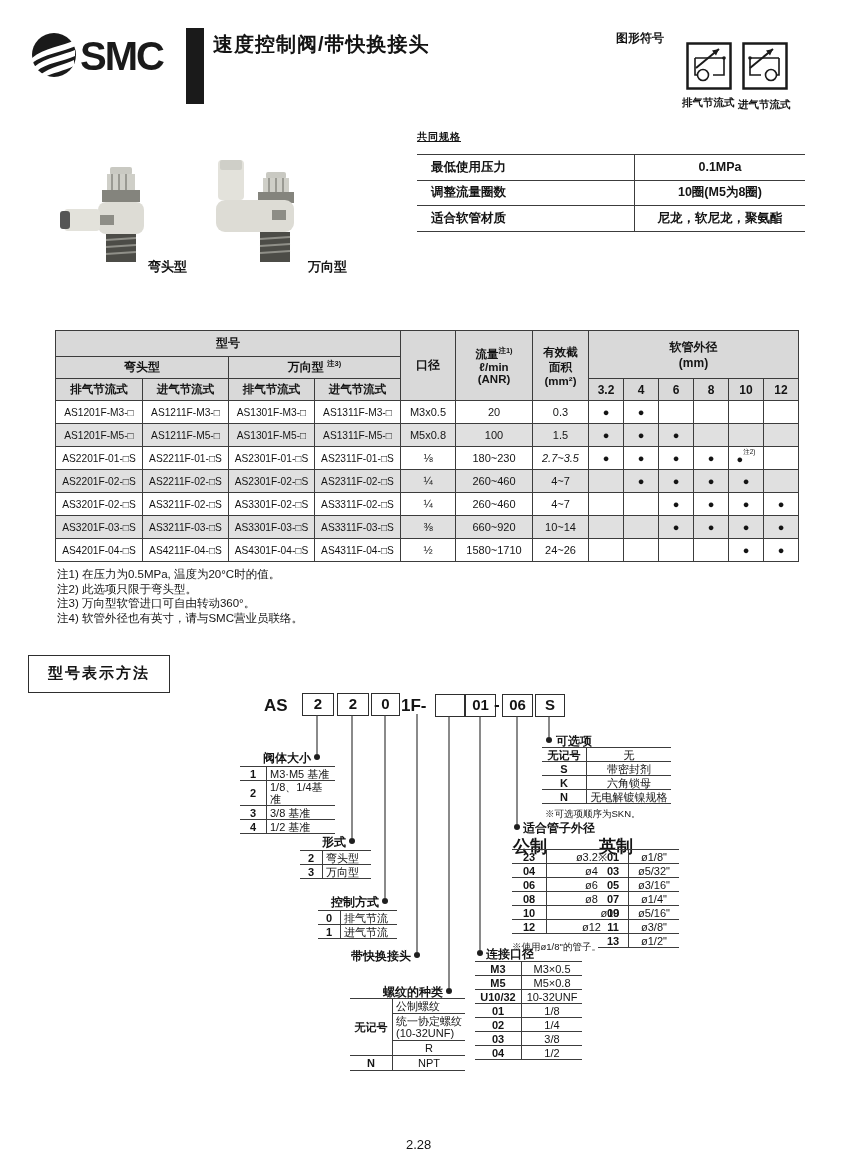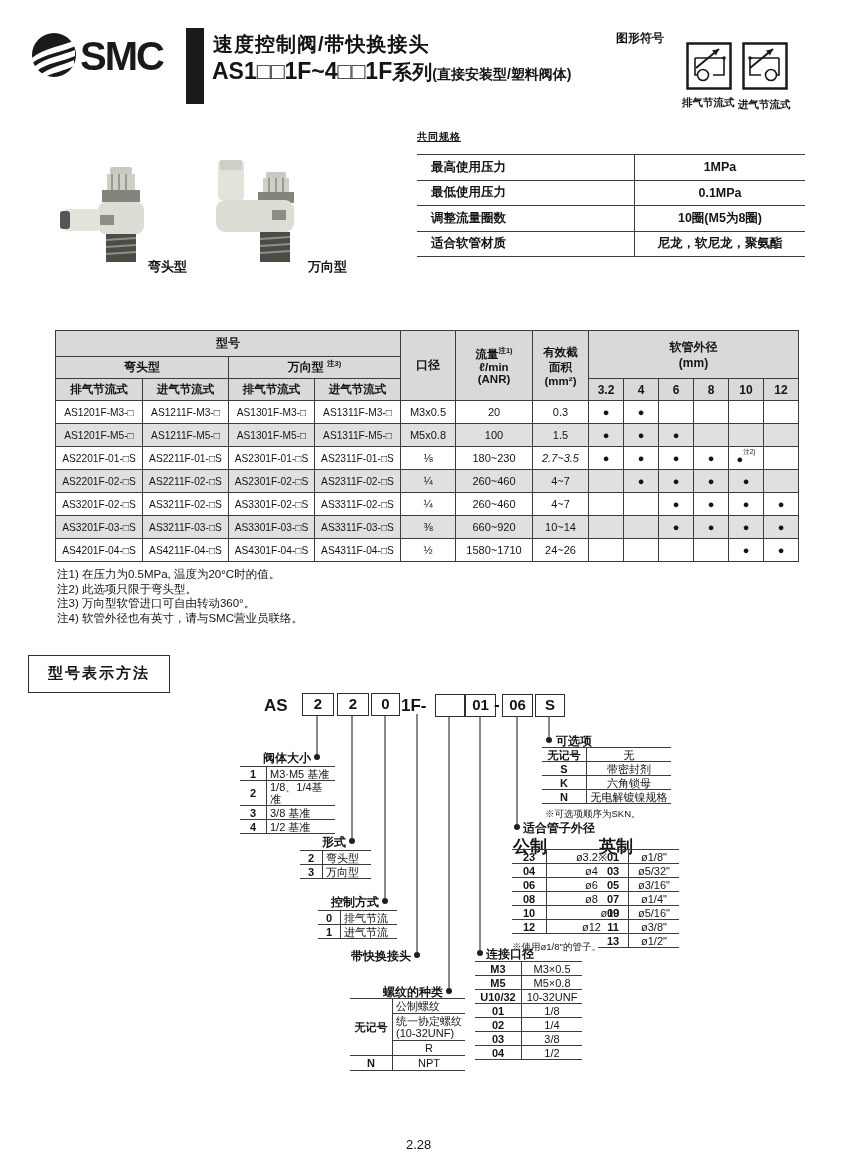--- a/index.html
+++ b/index.html
@@ -73,21 +73,20 @@
     <svg width="150" height="50" viewBox="0 0 150 50">
       <circle cx="24" cy="25" r="22" fill="#1a1a1a"></circle>
       <path d="M2 28 C14 18,32 16,46 10 L46 16 C32 22,14 24,2 33 Z" fill="#fff"></path>
       <path d="M4 37 C16 27,34 25,45 20 L45 26 C32 32,16 33,7 41 Z" fill="#fff"></path>
       <path d="M10 45 C20 37,36 34,44 30 L44 36 C34 41,22 43,15 47 Z" fill="#fff"></path>
       <text x="50" y="40" font-family="Liberation Sans, sans-serif" font-size="40" font-weight="bold" letter-spacing="-2" fill="#1a1a1a">SMC</text>
     </svg>
   </div>
   <div class="abs vbar" style="left:186px;top:28px;width:18px;height:76px;"></div>
   <div class="abs title1" style="left:213px;top:31px;">速度控制阀/带快换接头</div>
-  <div class="abs title2" style="left:212px;top:58px;"><span>AS1□□1F~4□□1F</span><span class="series">系列</span><span class="sub">(直接安装型/塑料阀体)</span></div>
 
   <div class="abs symlabel" style="left:616px;top:30px;">图形符号</div>
   <div class="abs" style="left:686px;top:42px;">
     <svg width="46" height="50" viewBox="0 0 46 50">
       <rect x="1.5" y="1.5" width="43" height="45" fill="none" stroke="#1a1a1a" stroke-width="2.5"></rect>
       <path d="M9 16 H38 V33 H27" fill="none" stroke="#1a1a1a" stroke-width="1.6"></path>
       <path d="M9 16 V33 H11" fill="none" stroke="#1a1a1a" stroke-width="1.6"></path>
       <circle cx="17" cy="33" r="5.5" fill="none" stroke="#1a1a1a" stroke-width="1.6"></circle>
       <line x1="10" y1="26" x2="33" y2="7" stroke="#1a1a1a" stroke-width="2"></line>
       <path d="M33 7 l-7 1.5 4 5 Z" fill="#1a1a1a"></path>
@@ -104,24 +103,20 @@
       <path d="M31 7 l-7 1.5 4 5 Z" fill="#1a1a1a"></path>
       <circle cx="8" cy="16" r="1.8" fill="#1a1a1a"></circle>
     </svg>
   </div>
   <div class="abs symcap" style="left:682px;top:96px;">排气节流式</div>
   <div class="abs symcap" style="left:738px;top:98px;">进气节流式</div>
 
   <div class="abs spec-title" style="left:417px;top:130px;">共同规格</div>
   <table class="spec-table abs" style="left:417px;top:154px;">
     <tbody>
-        <tr>
-          <td class="c0">最高使用压力</td>
-          <td class="c1">1MPa</td>
-        </tr>
         <tr>
           <td class="c0">最低使用压力</td>
           <td class="c1">0.1MPa</td>
         </tr>
         <tr>
           <td class="c0">调整流量圈数</td>
           <td class="c1">10圈(M5为8圈)</td>
         </tr>
         <tr>
           <td class="c0">适合软管材质</td>

